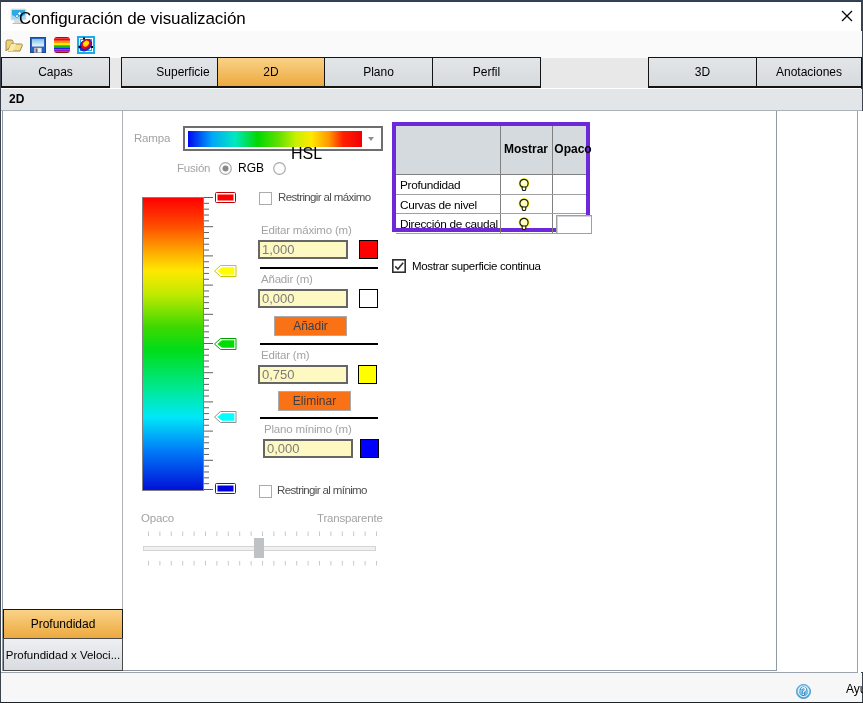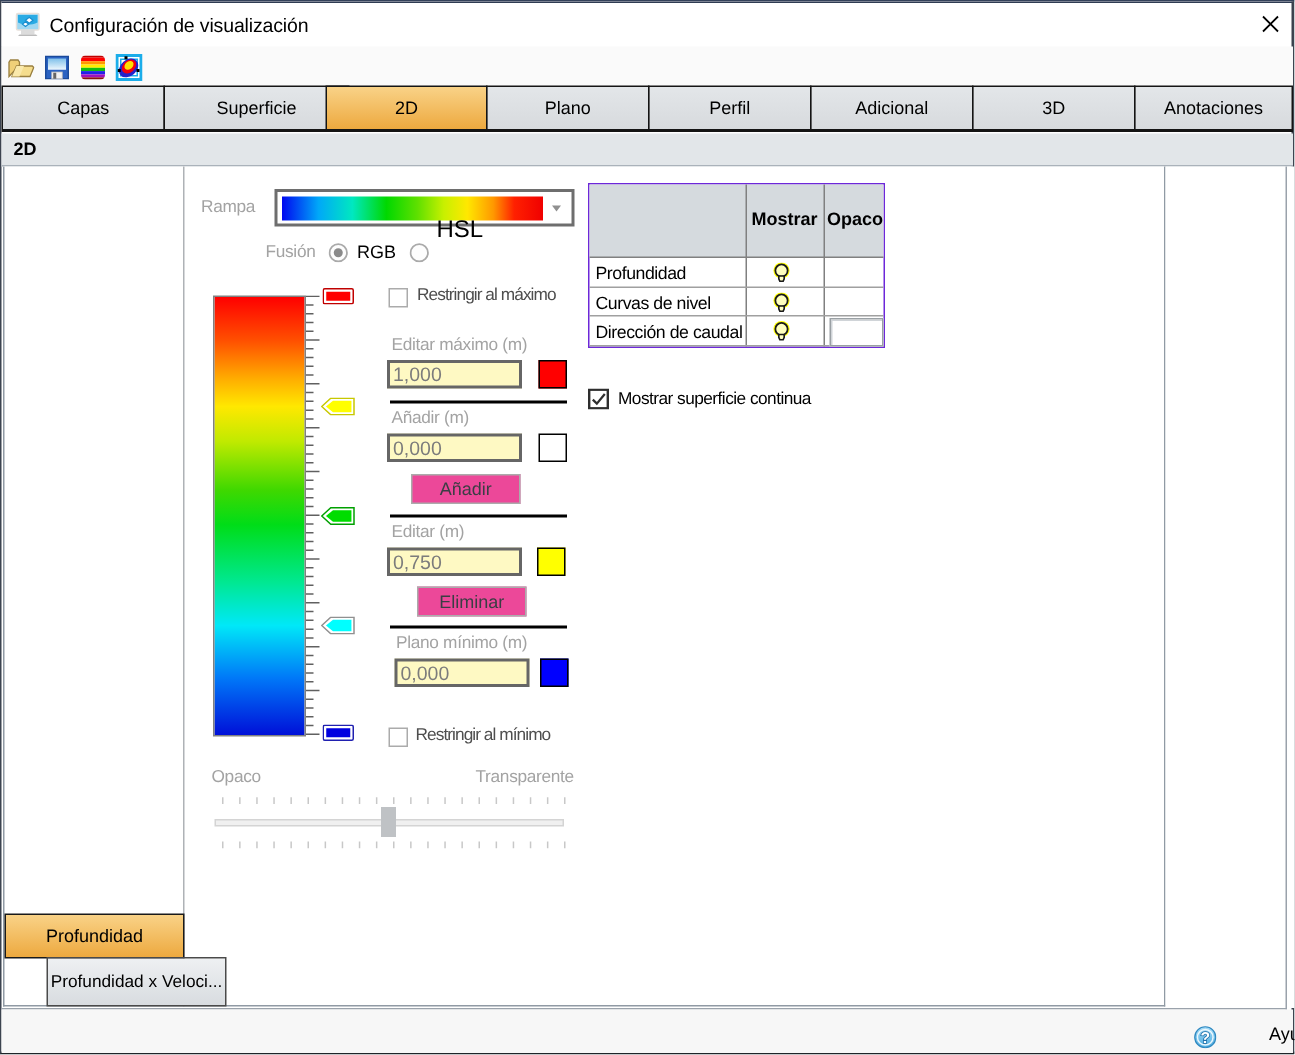--- a/index.html
+++ b/index.html
@@ -2,21 +2,21 @@
 <html><head>
 <meta charset="utf-8">
 <style>
   html,body{margin:0;padding:0;}
   body{width:863px;height:703px;overflow:hidden;font-family:"Liberation Sans",sans-serif;}
   #win{position:relative;width:861px;height:700px;border:1px solid #3d4450;border-top-color:#33415a;border-bottom:2px solid #1e2328;background:#fff;}
   .abs{position:absolute;}
   
   #titlebar{left:0;top:0;width:100%;height:30px;background:#fff;}
   #title-icon{left:9px;top:7px;width:17px;height:17px;}
-  #title-text{left:32px;top:8px;font-size:13px;letter-spacing:-0.1px;color:#000;}
+  #title-text{left:18px;top:8px;font-size:17px;letter-spacing:-0.1px;color:#000;}
   #closex{right:9px;top:9px;width:12px;height:12px;}
   
   #toolbar{left:0;top:30px;width:100%;height:27px;background:#fafafa;}
   .tbicon{top:36px;width:16px;height:16px;position:absolute;}
   
   #tabs{left:0;top:57px;width:100%;height:30px;background:#e8e8e8;}
   .tab{position:absolute;top:56px;height:31px;border:1px solid #141414;border-bottom:2px solid #141414;box-sizing:border-box;
        background:linear-gradient(#e3e6e9,#d7dadd);display:flex;align-items:center;justify-content:center;
        font-size:12px;color:#000;}
   .tab.sel{background:linear-gradient(#f9d287,#eda93f);}
@@ -29,21 +29,21 @@
   #outer-r{left:856px;top:110px;width:1px;height:562px;background:#9aa2ab;}
   #outer-b{left:0;top:671px;width:857px;height:1px;background:#9aa2ab;}
   #sidebar-line{left:121px;top:110px;width:1px;height:560px;background:#aeb2b6;}
   
   #bottombar{left:0;top:672px;width:100%;height:29px;background:#f7f7f7;}
   .graylabel{color:#a3a3a3;font-size:11.5px;letter-spacing:-0.2px;position:absolute;white-space:nowrap;}
   .field{position:absolute;box-sizing:border-box;border:2px solid #666;background:#fef9c3;
          font-size:13px;color:#7c7c7c;padding-left:2px;line-height:16px;}
   .swatch{position:absolute;box-sizing:border-box;border:1px solid #000;}
   .sep{position:absolute;height:2px;background:#000;}
-  .btn{position:absolute;box-sizing:border-box;border:1px solid #ababab;background:#ec4899;
+  .btn{position:absolute;box-sizing:border-box;border:1px solid #ababab;background:#f97316;
        font-size:12px;color:#3a3e44;display:flex;align-items:center;justify-content:center;}
   .cb{position:absolute;width:13px;height:13px;box-sizing:border-box;border:1px solid #ababab;background:#fff;}
   .cblabel{position:absolute;font-size:11.5px;letter-spacing:-0.62px;color:#4e4e4e;white-space:nowrap;}
 </style>
 </head>
 <body>
 <div id="win">
 
   <div class="abs" id="titlebar"></div>
   <div class="abs" style="left:0;top:0;width:100%;height:1px;background:#2e3b52;"></div>
@@ -105,25 +105,24 @@
     <ellipse cx="8.7" cy="9.3" rx="7.2" ry="5.4" fill="#2222cc" transform="rotate(-42 8.7 9.3)"></ellipse>
     <ellipse cx="9" cy="8.3" rx="5.4" ry="4" fill="#f00010" transform="rotate(-42 9 8.3)"></ellipse>
     <ellipse cx="9" cy="7.6" rx="3.4" ry="2.5" fill="#ffe000" transform="rotate(-42 9 7.6)"></ellipse>
     <rect x="6" y="1.5" width="2" height="2" fill="#000"></rect>
     <rect x="1.5" y="10" width="2" height="2" fill="#000"></rect>
     <rect x="14" y="10" width="2" height="2" fill="#000"></rect>
   </svg>
 
   <div class="abs" id="tabs"></div>
   <div class="tab" style="left:0px;width:109px;">Capas</div>
-  <div class="tab" style="left:108px;width:124px;">Superficie</div>
+  <div class="tab" style="left:120px;width:124px;">Superficie</div>
   <div class="tab sel" style="left:216px;width:108px;">2D</div>
   <div class="tab" style="left:323px;width:109px;">Plano</div>
   <div class="tab" style="left:431px;width:109px;">Perfil</div>
-  <div class="tab" style="left:539px;width:109px;">Adicional</div>
   <div class="tab" style="left:647px;width:109px;">3D</div>
   <div class="tab" style="left:755px;width:106px;">Anotaciones</div>
 
   <div class="abs" id="hdr2d">
       <span>2D</span>
     </div>
 
   <div class="abs" id="content"></div>
   <div class="abs" id="gutter"></div>
   <div class="abs" id="outer-r"></div>
@@ -293,21 +292,21 @@
       <line x1="211.70000000000002" y1="31" x2="211.70000000000002" y2="35.5" stroke="#c8c8c8" stroke-width="1"></line>
       <line x1="223.1" y1="1.5" x2="223.1" y2="6" stroke="#c8c8c8" stroke-width="1"></line>
       <line x1="223.1" y1="31" x2="223.1" y2="35.5" stroke="#c8c8c8" stroke-width="1"></line>
       <line x1="234.5" y1="1.5" x2="234.5" y2="6" stroke="#c8c8c8" stroke-width="1"></line>
       <line x1="234.5" y1="31" x2="234.5" y2="35.5" stroke="#c8c8c8" stroke-width="1"></line>
       <rect x="1.5" y="16.5" width="232" height="4" fill="#f0f0f0" stroke="#d4d4d4" stroke-width="1"></rect>
       <rect x="112" y="8" width="10" height="20" fill="#bfc2c5"></rect>
     </svg>
 
   <div class="abs" id="tbl" style="left:391px;top:121px;width:198px;height:110px;">
-      <div style="position:absolute;left:0;top:0;width:198px;height:110px;border:1px solid #6d28d9;box-sizing:border-box;background:#fff;">
+      <div style="position:absolute;left:0;top:0;width:198px;height:110px;border:4px solid #6d28d9;box-sizing:border-box;background:#fff;">
         <div style="position:absolute;left:0;top:0;width:100%;height:49px;background:#d5dade;border-bottom:1px solid #808080;box-sizing:border-box;"></div>
         <div style="position:absolute;left:104px;top:0;width:1px;height:108px;background:#808080;"></div>
         <div style="position:absolute;left:156px;top:0;width:1px;height:108px;background:#808080;"></div>
         <div style="position:absolute;left:104px;top:16px;width:52px;text-align:center;font-weight:bold;font-size:12px;">Mostrar</div>
         <div style="position:absolute;left:156px;top:16px;width:42px;text-align:center;font-weight:bold;font-size:12px;">Opaco</div>
         <div style="position:absolute;left:0;top:49px;width:100%;height:19.7px;border-bottom:1px solid #a0a0a0;box-sizing:border-box;">
           <div style="position:absolute;left:4px;top:3px;font-size:11.8px;letter-spacing:-0.3px;white-space:nowrap;">Profundidad</div>
           <div style="position:absolute;left:102px;top:0px;width:52px;">
             <svg width="14" height="14" viewBox="0 0 14 14" style="display:block;margin:3px auto 0;">
               <circle cx="7" cy="5.4" r="5.4" fill="#ffff00"></circle>
@@ -342,21 +341,21 @@
 
   <svg class="abs" style="left:391px;top:258px;width:14px;height:14px;" viewBox="0 0 14 14">
     <rect x="0.8" y="0.8" width="12.4" height="12.4" fill="#fff" stroke="#2e2e2e" stroke-width="1.6"></rect>
     <path d="M3.2 7.4l2.7 2.7 5.3-6.4" fill="none" stroke="#2e2e2e" stroke-width="1.5"></path>
   </svg>
   <div class="abs" style="left:411px;top:259px;font-size:11.5px;letter-spacing:-0.35px;">Mostrar superficie continua</div>
 
   <div class="abs" style="left:2px;top:608px;width:120px;height:30px;border:1px solid #1a1a1a;box-sizing:border-box;
     background:linear-gradient(#f9d287,#eda93f);display:flex;align-items:center;justify-content:center;font-size:12px;">Profundidad</div>
   <div class="abs" style="left:2px;top:637px;width:120px;height:33px;border:1px solid #4a4a4a;box-sizing:border-box;
-    background:linear-gradient(#eef0f2,#d8dce0);display:flex;align-items:center;justify-content:center;font-size:11.5px;white-space:nowrap;margin-left:28px;">Profundidad x Veloci...</div>
+    background:linear-gradient(#eef0f2,#d8dce0);display:flex;align-items:center;justify-content:center;font-size:11.5px;white-space:nowrap;">Profundidad x Veloci...</div>
 
   <div class="abs" id="bottombar"></div>
   <svg class="abs" style="left:795px;top:683px;width:15px;height:15px;" viewBox="0 0 15 15">
     <defs>
         <linearGradient id="hg" x1="0" y1="0" x2="0" y2="1">
       <stop offset="0" stop-color="#a8ddf8"></stop>
           <stop offset="1" stop-color="#4aaade"></stop>
         </linearGradient>
       </defs>
     <circle cx="7.5" cy="7.5" r="7" fill="url(#hg)" stroke="#2e88c0" stroke-width="0.8"></circle>

